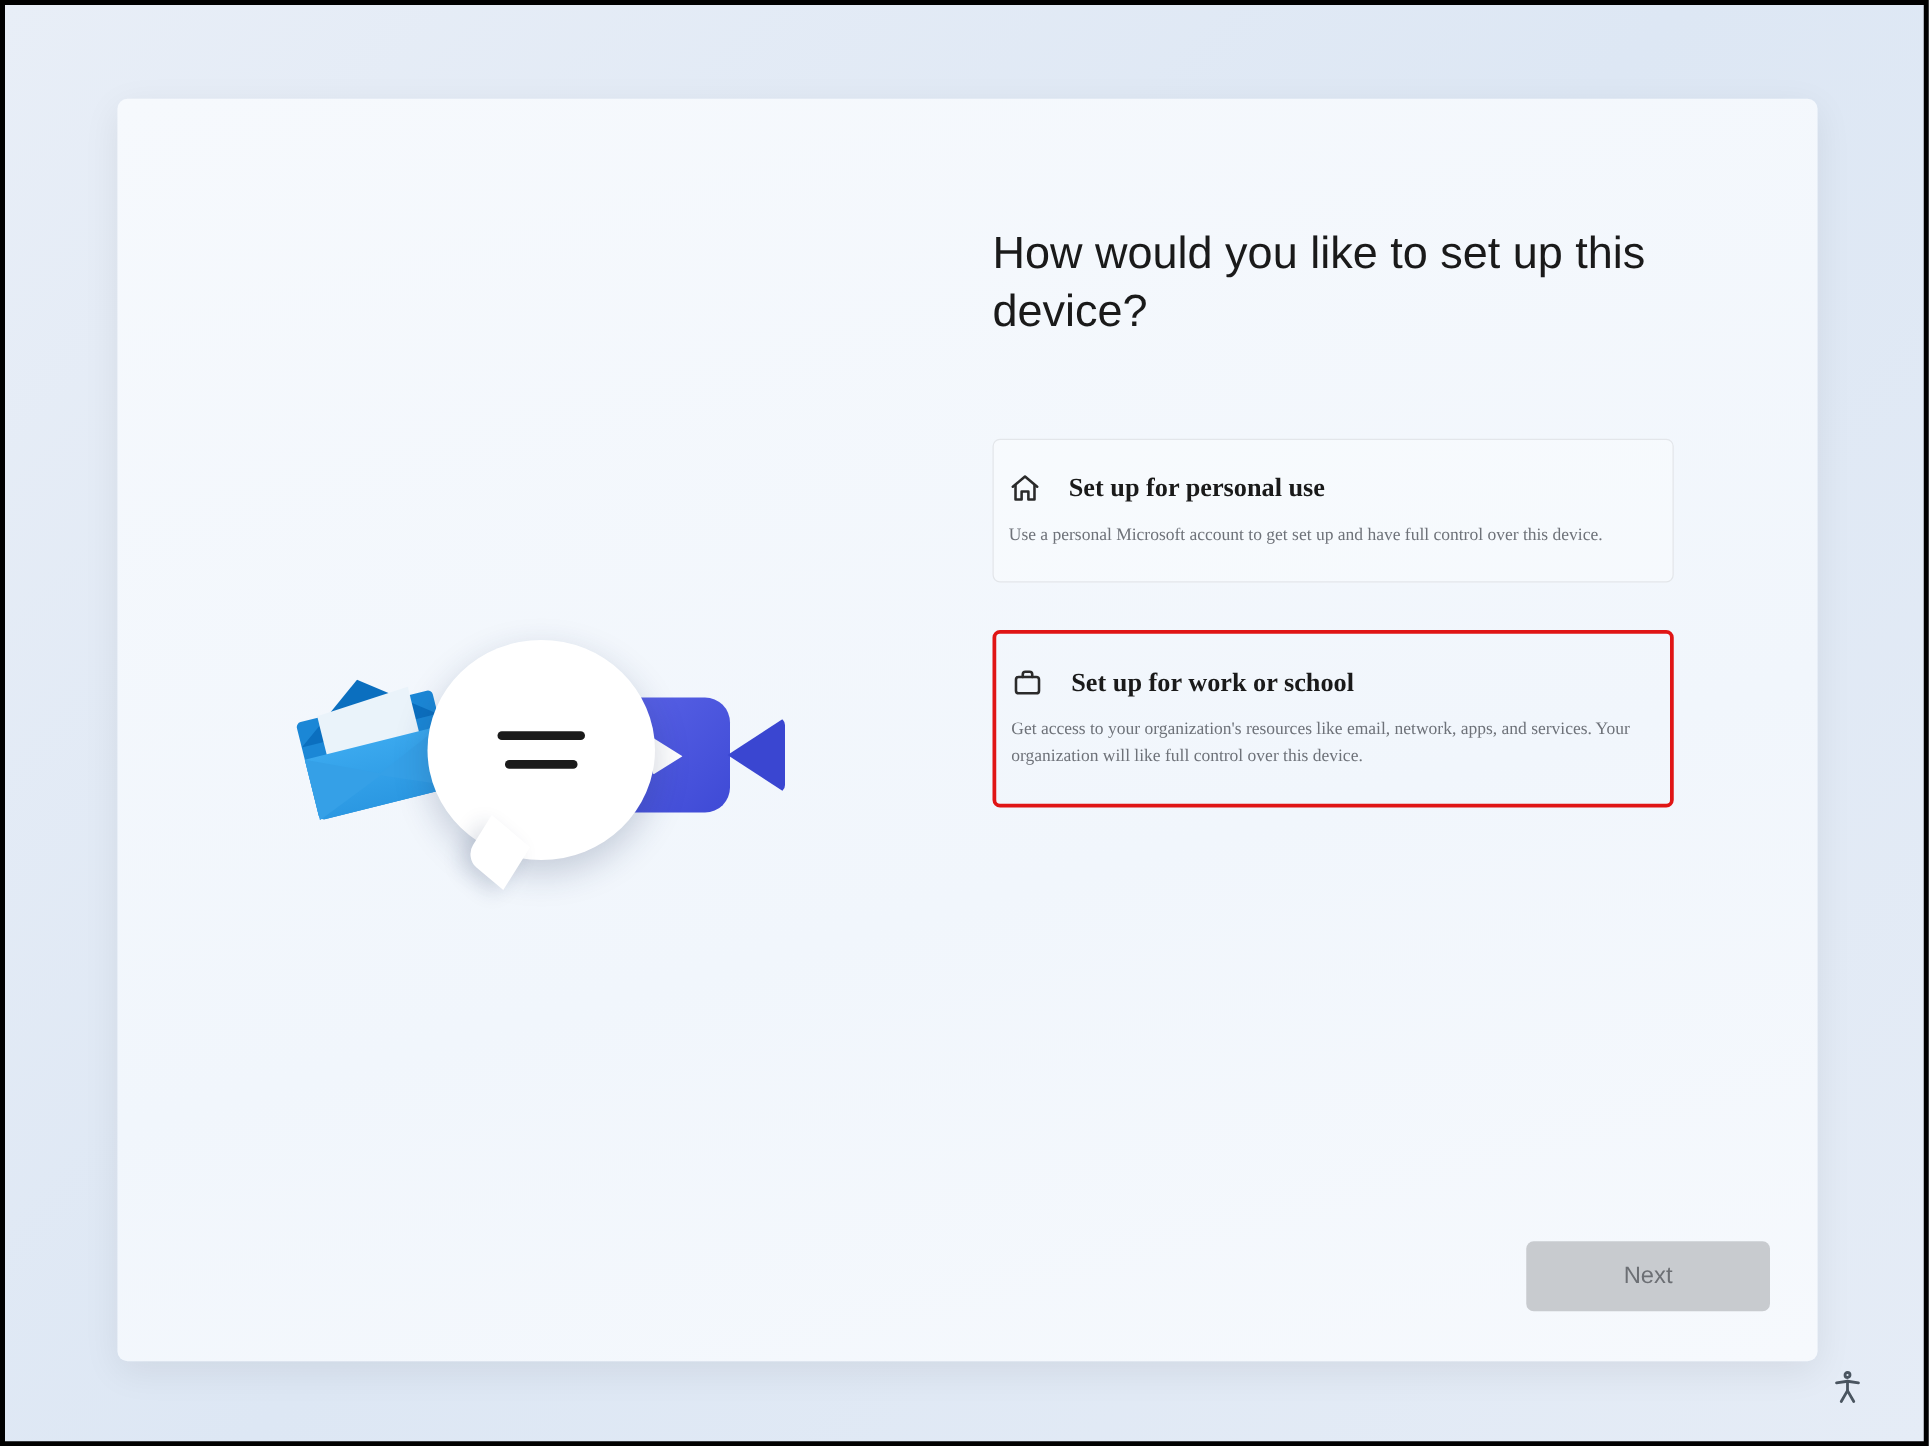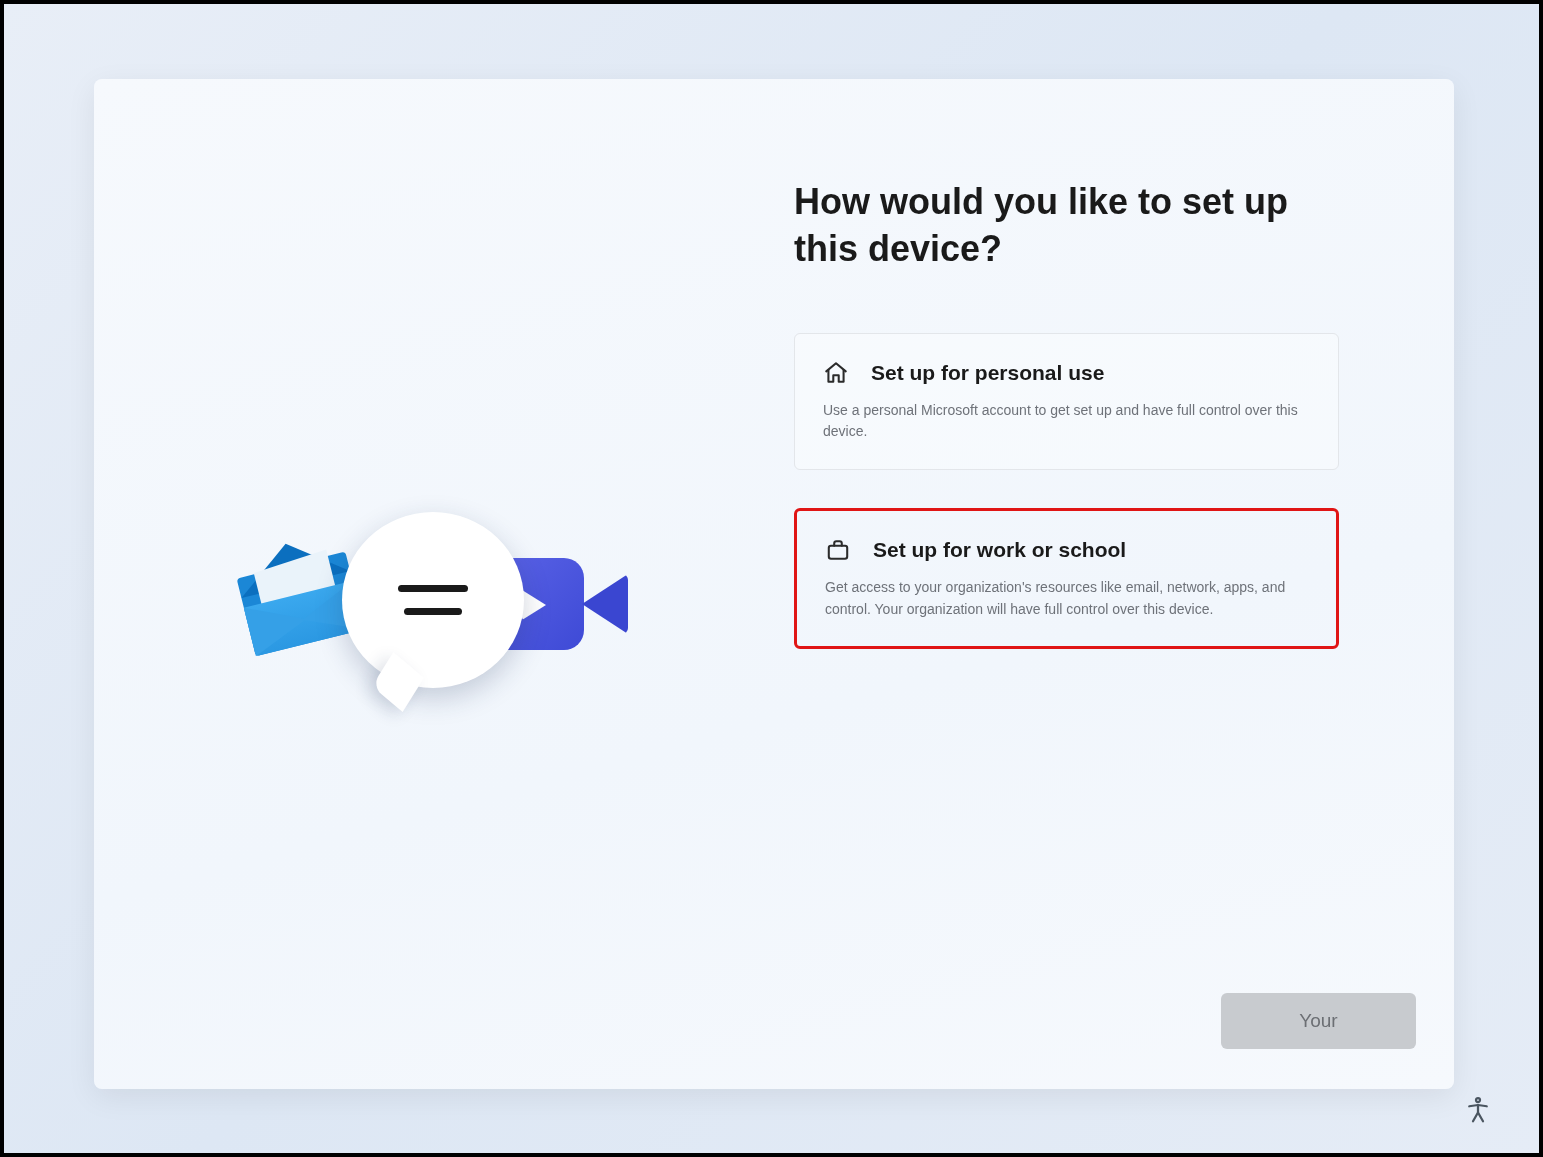--- a/index.html
+++ b/index.html
@@ -169,35 +169,36 @@
 
     .right-pane {
       width: 50%;
       padding: 100px 60px 40px 20px;
       display: flex;
       flex-direction: column;
     }
 
     .heading {
       font-size: 36px;
-      font-weight: 700;
+      font-weight: 400;
       color: #1a1a1a;
       line-height: 1.3;
-      margin-bottom: 60px;
+      margin-bottom: 78px;
       max-width: 540px;
     }
 
     .option-card {
       border: 1px solid #e3e6ea;
       border-radius: 6px;
-      padding: 26px 28px;
+      padding: 26px 12px;
       margin-bottom: 18px;
       background: rgba(255,255,255,0.35);
       max-width: 545px;
       cursor: pointer;
+      font-family: Liberation Serif, serif;
     }
     .option-card.highlighted {
       border: 3px solid #e01515;
       background: transparent;
       margin-top: 20px;
     }
 
     .option-header {
       display: flex;
       align-items: center;
@@ -294,25 +295,25 @@
     <div class="option-card highlighted">
       <div class="option-header">
         <span class="option-icon">
           <svg viewBox="0 0 24 24" fill="none" stroke="currentColor" stroke-width="1.9" stroke-linecap="round" stroke-linejoin="round">
             <rect x="3.5" y="8" width="17" height="12" rx="2"></rect>
             <path d="M8.5 8 V6 a2 2 0 0 1 2 -2 h3 a2 2 0 0 1 2 2 V8"></path>
           </svg>
         </span>
         <span class="option-title">Set up for work or school</span>
       </div>
-      <div class="option-desc">Get access to your organization's resources like email, network, apps, and control. Your organization will have full control over this device.</div>
+      <div class="option-desc">Get access to your organization's resources like email, network, apps, and services. Your organization will like full control over this device.</div>
     </div>
 
     <div class="bottom-bar">
-      <button class="next-button" disabled="">Your</button>
+      <button class="next-button" disabled="">Next</button>
     </div>
   </div>
 
 </div>
 
 <span class="accessibility-btn">
   <svg viewBox="0 0 24 24" fill="none" stroke="currentColor" stroke-width="1.8" stroke-linecap="round" stroke-linejoin="round">
     <circle cx="12" cy="4" r="1.6"></circle>
     <path d="M5 9 L12 8 L19 9"></path>
     <path d="M12 8 V14"></path>

